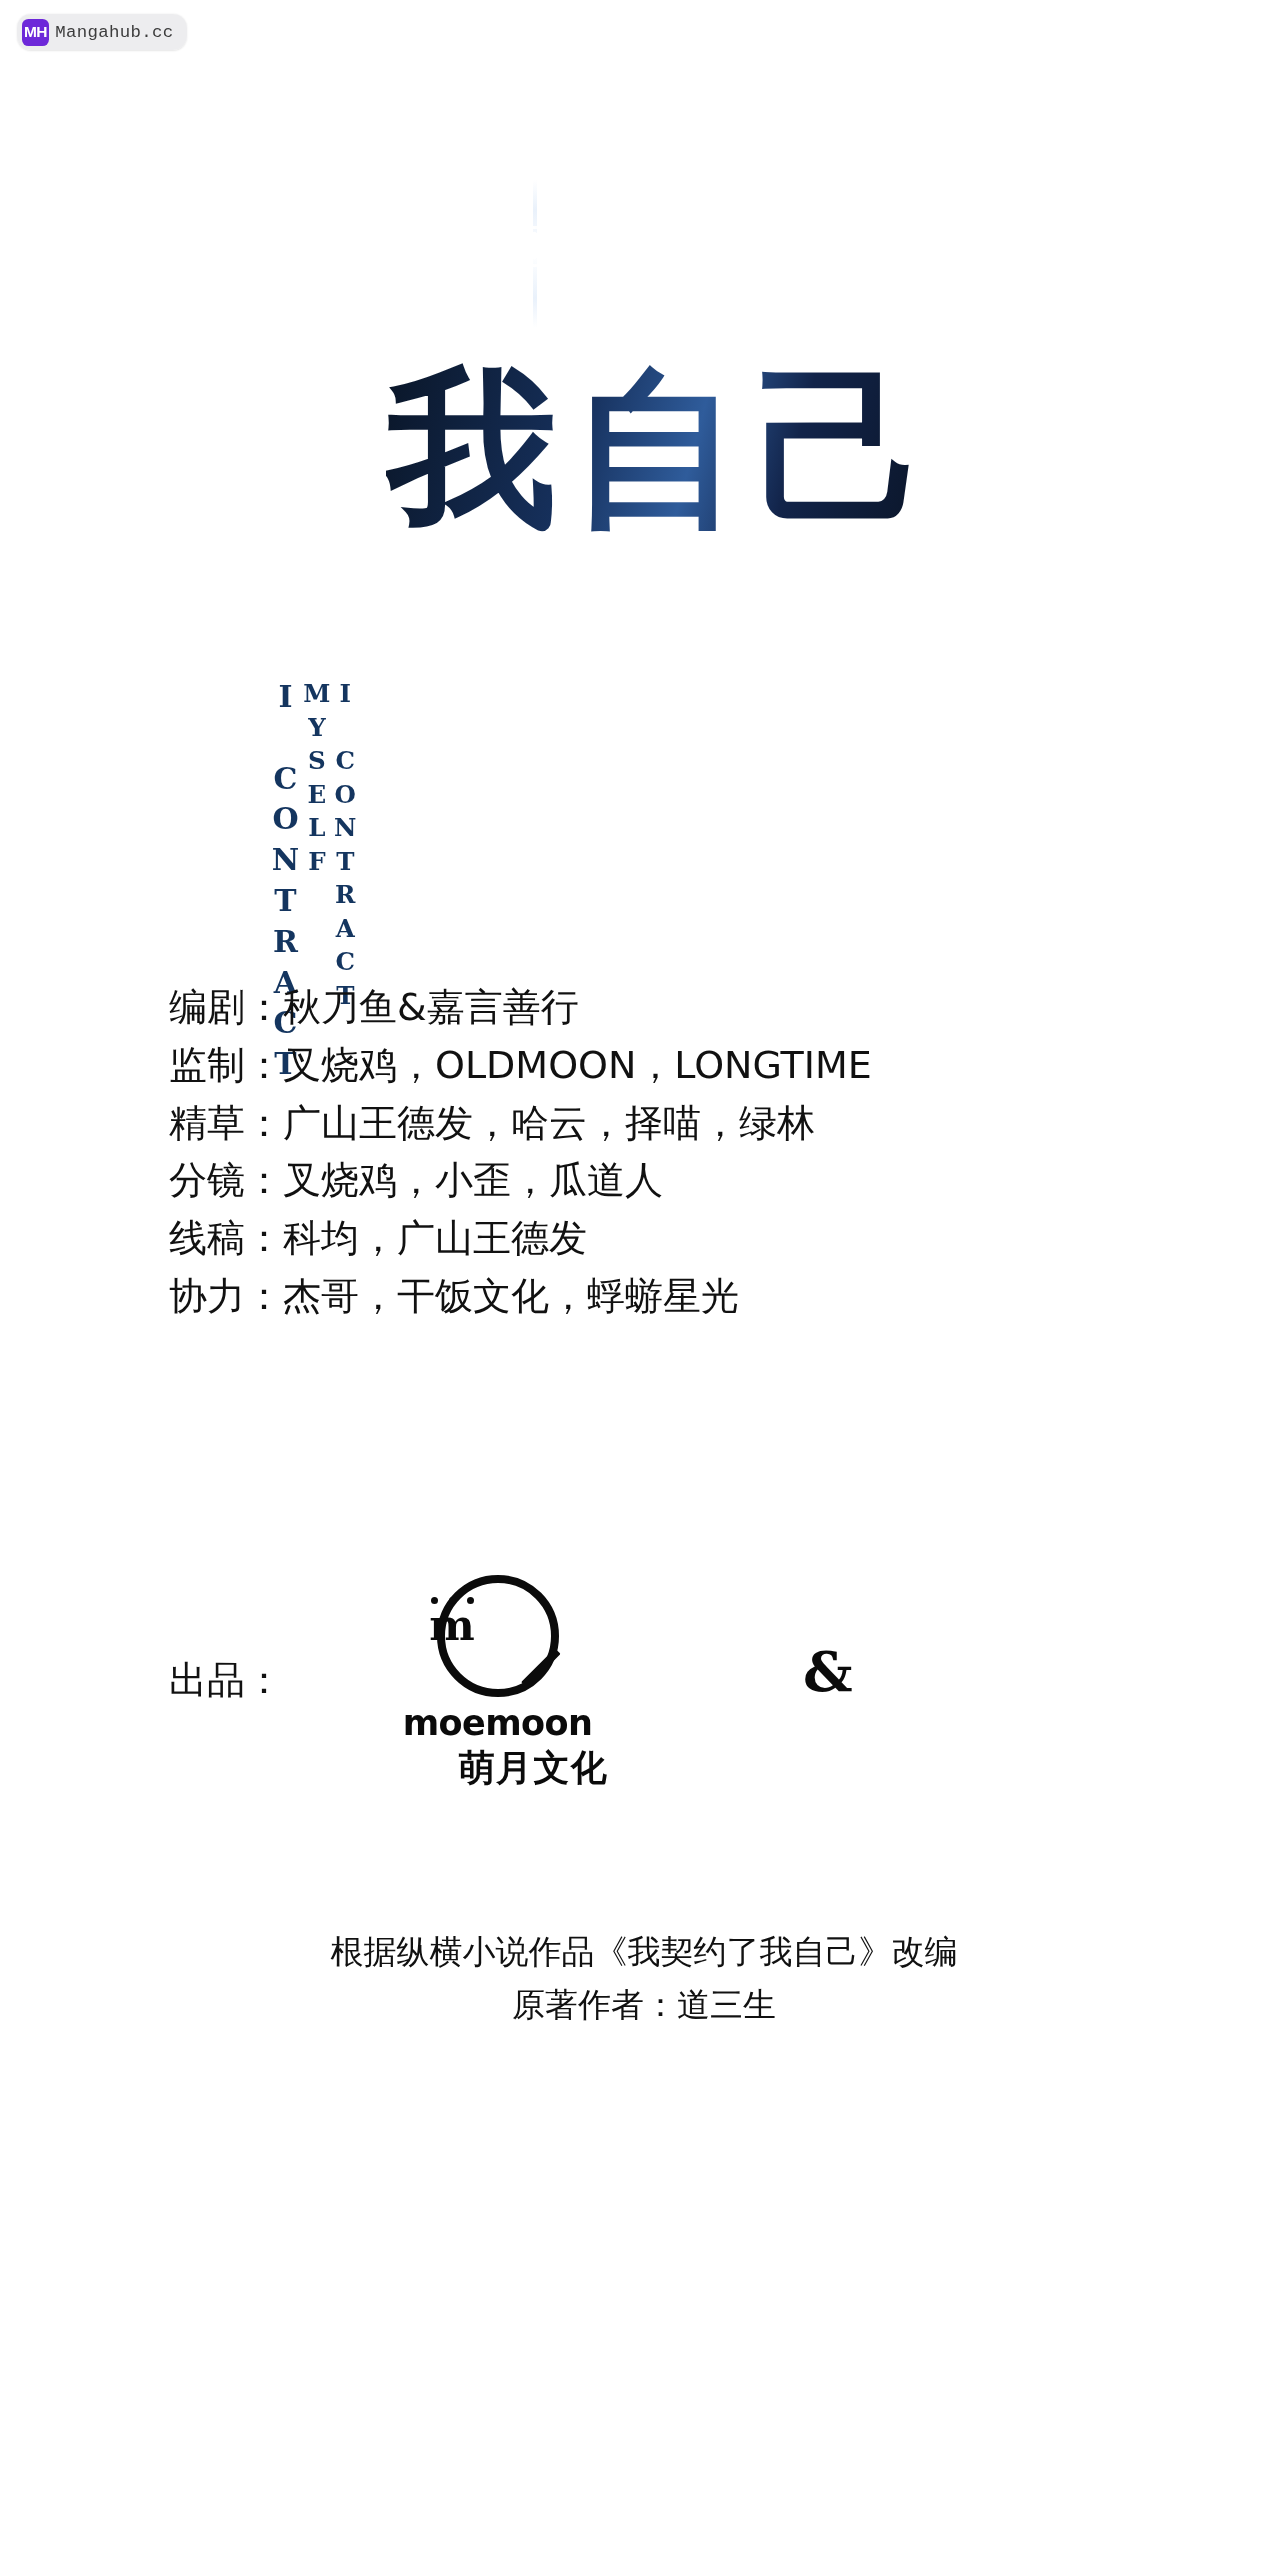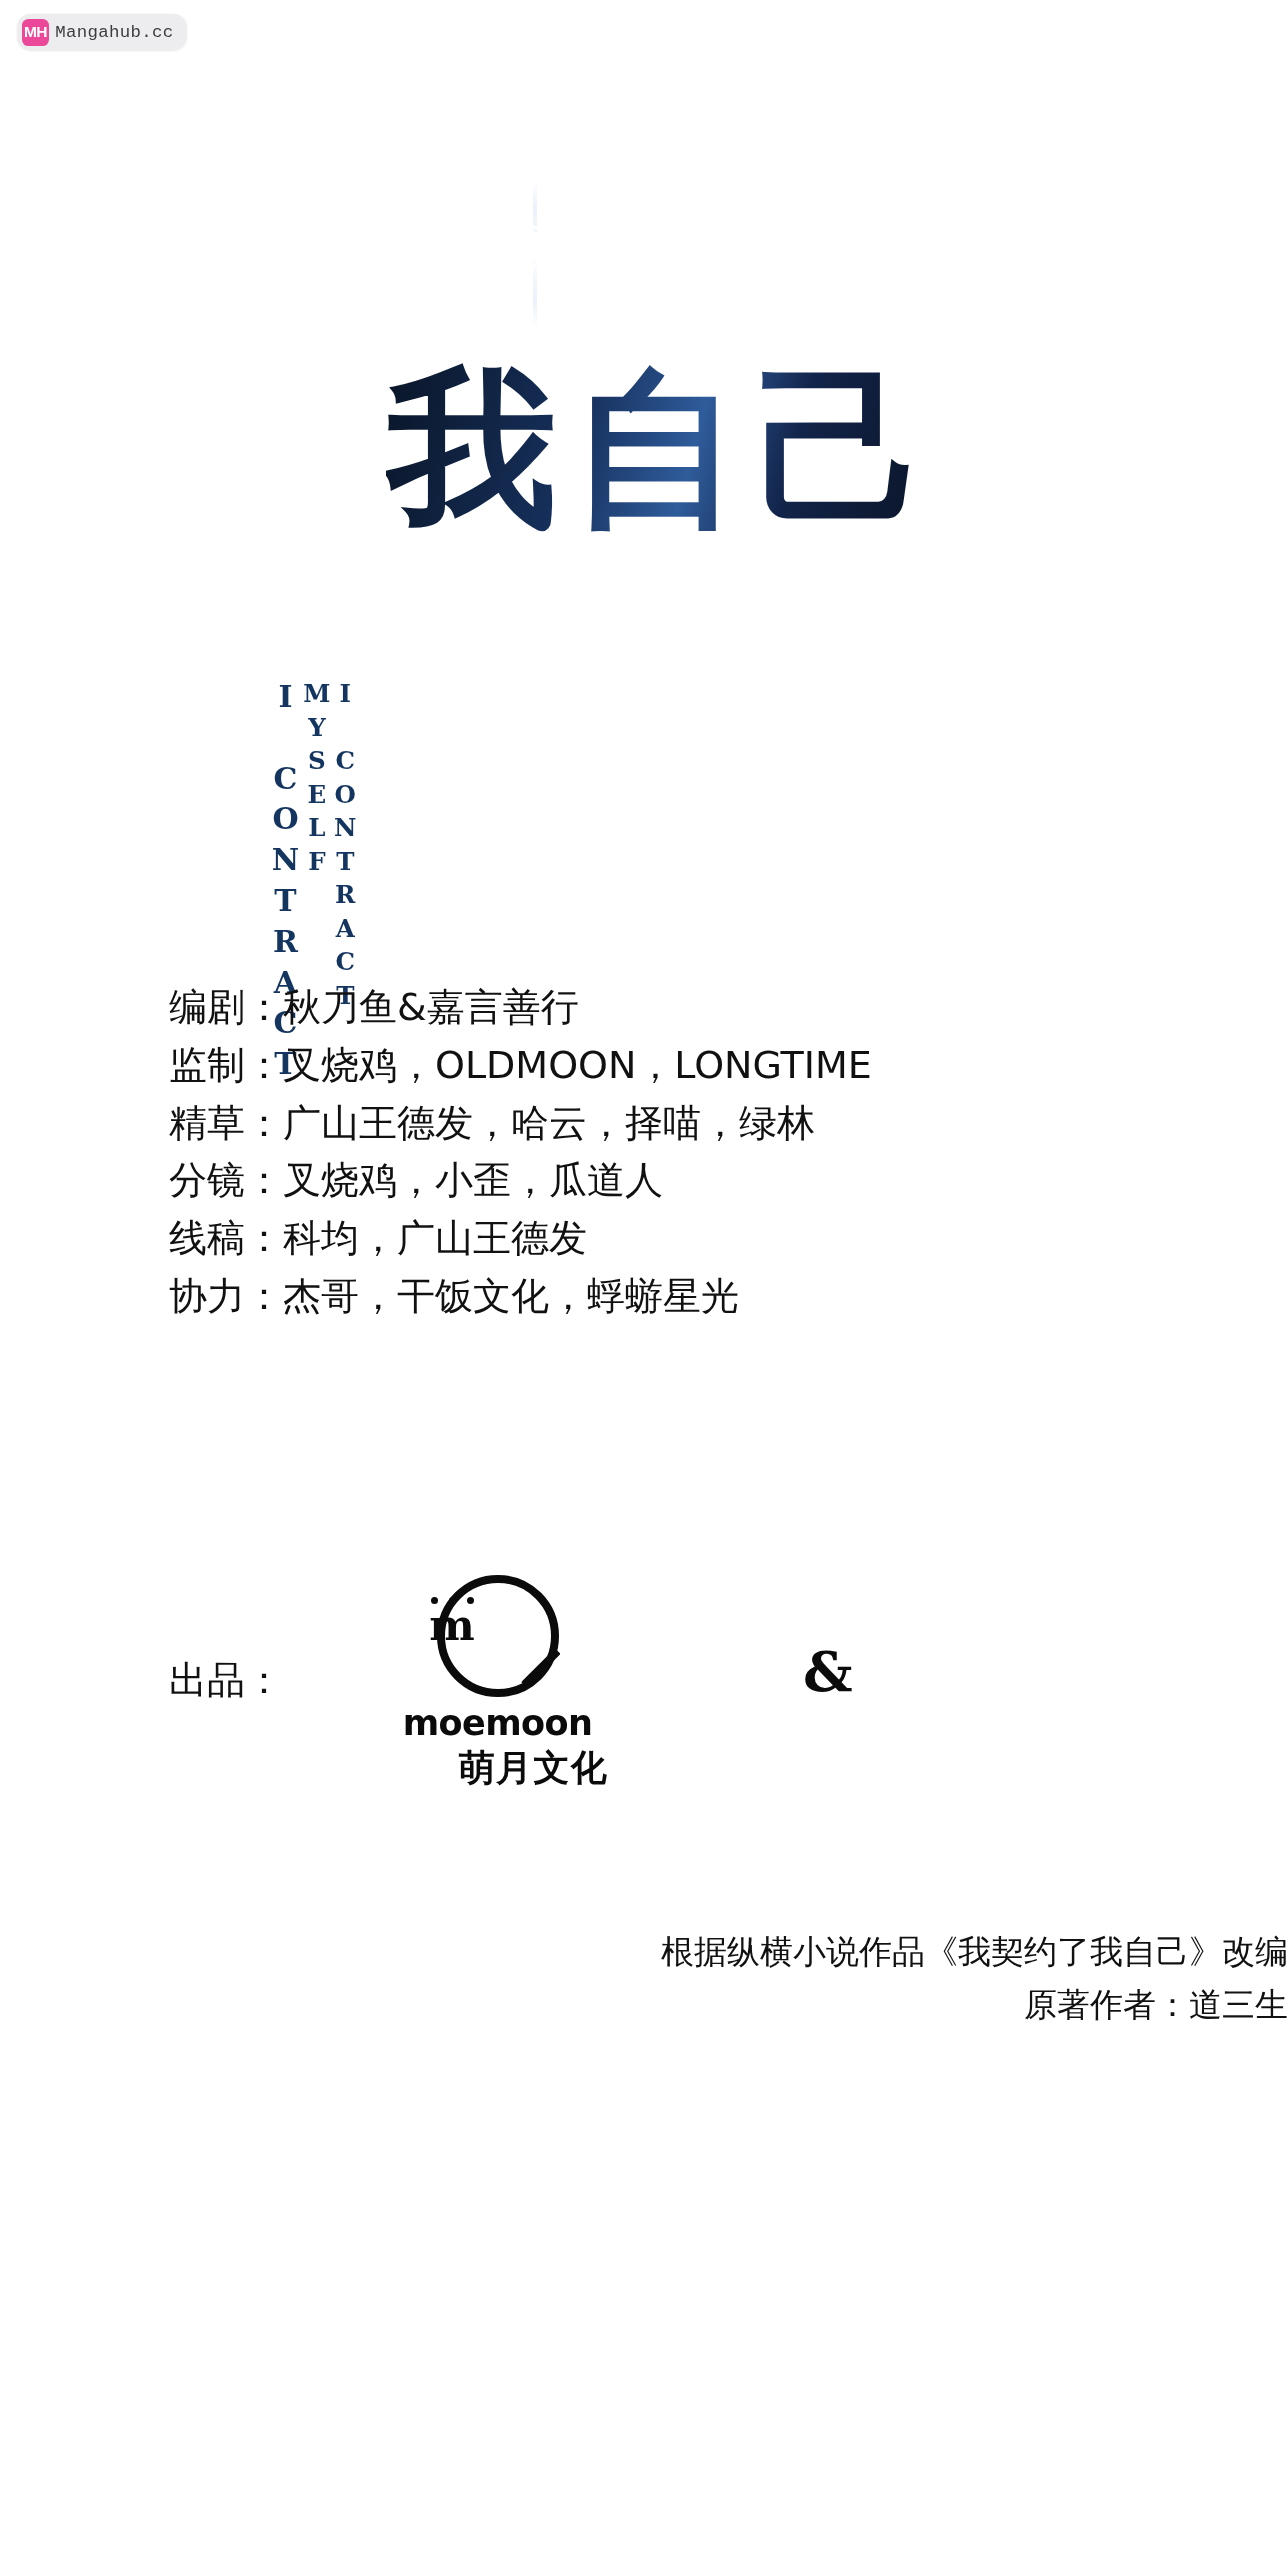--- a/index.html
+++ b/index.html
@@ -25,21 +25,21 @@
     gap: 6.4px;
     background: rgba(236,236,238,0.92);
     border-radius: 14px;
     padding: 4.5px 14px 4.5px 5.2px;
     box-shadow: 0 0.6px 1.9px rgba(0,0,0,0.10);
   }
   .watermark .wm-badge {
     width: 27px;
     height: 27px;
     border-radius: 6.4px;
-    background: #ec4899;
+    background: #6d28d9;
     color: #ffffff;
     font-size: 15.5px;
     font-weight: bold;
     display: flex;
     align-items: center;
     justify-content: center;
     letter-spacing: -0.6px;
     font-family: "Liberation Sans", sans-serif;
   }
   .watermark .wm-text {
@@ -350,21 +350,21 @@
     line-height: 1.05;
     letter-spacing: 0;
   }
 
   
   .source-note {
     position: absolute;
     left: 0;
     top: 1926px;
     width: 1288px;
-    text-align: right;
+    text-align: center;
   }
   .source-note div {
     font-family: "DejaVu Sans", "Liberation Sans", sans-serif;
     font-size: 33px;
     line-height: 1.6;
     color: #111111;
   }
 </style>
 </head>
 <body>

